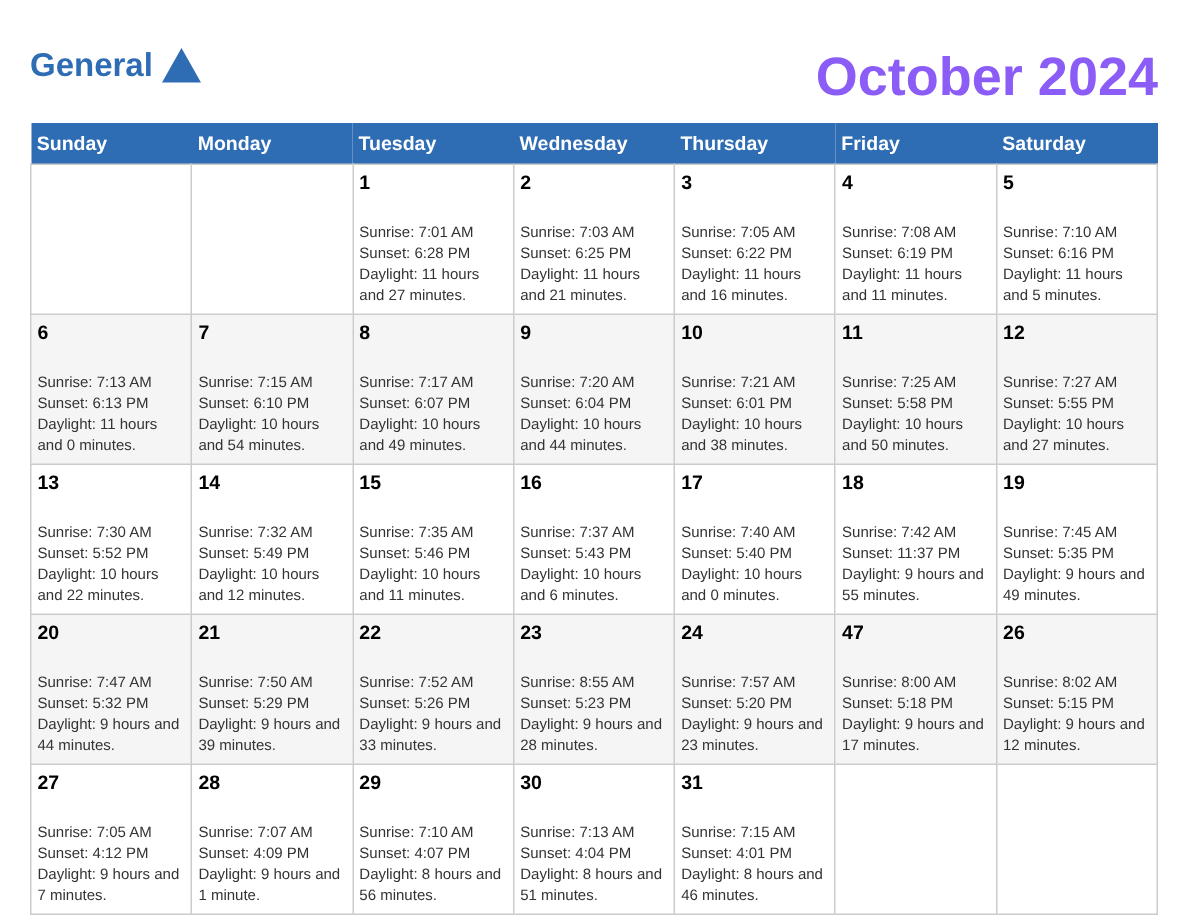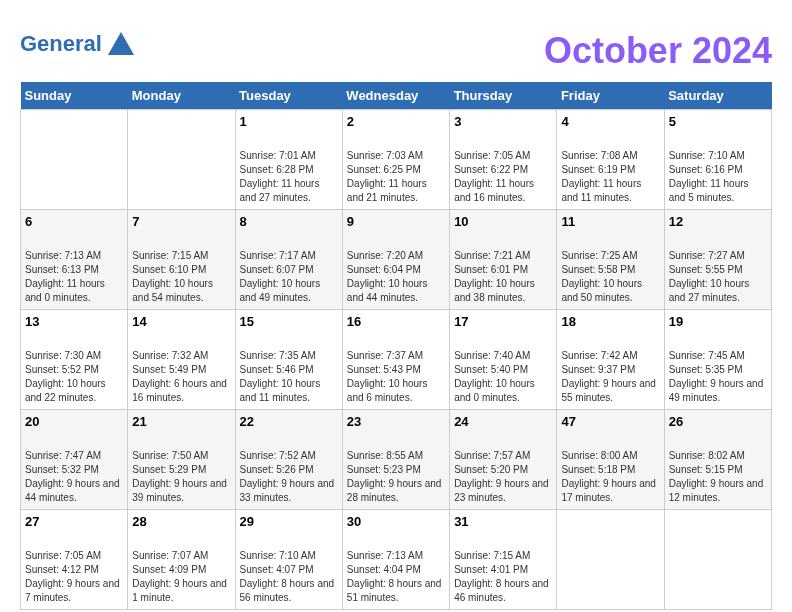--- a/index.html
+++ b/index.html
@@ -172,37 +172,37 @@
           <div class="day-info"><span>Sunrise: 7:27 AM</span><br><span>Sunset: 5:55 PM</span><br><span>Daylight: 10 hours and 27 minutes.</span></div>
         </td>
       </tr>
       <tr>
         <td>
           <span class="day-number">13</span>
           <div class="day-info"><span>Sunrise: 7:30 AM</span><br><span>Sunset: 5:52 PM</span><br><span>Daylight: 10 hours and 22 minutes.</span></div>
         </td>
         <td>
           <span class="day-number">14</span>
-          <div class="day-info"><span>Sunrise: 7:32 AM</span><br><span>Sunset: 5:49 PM</span><br><span>Daylight: 6 hours and 16 minutes.</span></div>
+          <div class="day-info"><span>Sunrise: 7:32 AM</span><br><span>Sunset: 5:49 PM</span><br><span>Daylight: 10 hours and 12 minutes.</span></div>
         </td>
         <td>
           <span class="day-number">15</span>
           <div class="day-info"><span>Sunrise: 7:35 AM</span><br><span>Sunset: 5:46 PM</span><br><span>Daylight: 10 hours and 11 minutes.</span></div>
         </td>
         <td>
           <span class="day-number">16</span>
           <div class="day-info"><span>Sunrise: 7:37 AM</span><br><span>Sunset: 5:43 PM</span><br><span>Daylight: 10 hours and 6 minutes.</span></div>
         </td>
         <td>
           <span class="day-number">17</span>
           <div class="day-info"><span>Sunrise: 7:40 AM</span><br><span>Sunset: 5:40 PM</span><br><span>Daylight: 10 hours and 0 minutes.</span></div>
         </td>
         <td>
           <span class="day-number">18</span>
-          <div class="day-info"><span>Sunrise: 7:42 AM</span><br><span>Sunset: 9:37 PM</span><br><span>Daylight: 9 hours and 55 minutes.</span></div>
+          <div class="day-info"><span>Sunrise: 7:42 AM</span><br><span>Sunset: 11:37 PM</span><br><span>Daylight: 9 hours and 55 minutes.</span></div>
         </td>
         <td>
           <span class="day-number">19</span>
           <div class="day-info"><span>Sunrise: 7:45 AM</span><br><span>Sunset: 5:35 PM</span><br><span>Daylight: 9 hours and 49 minutes.</span></div>
         </td>
       </tr>
       <tr>
         <td>
           <span class="day-number">20</span>
           <div class="day-info"><span>Sunrise: 7:47 AM</span><br><span>Sunset: 5:32 PM</span><br><span>Daylight: 9 hours and 44 minutes.</span></div>

